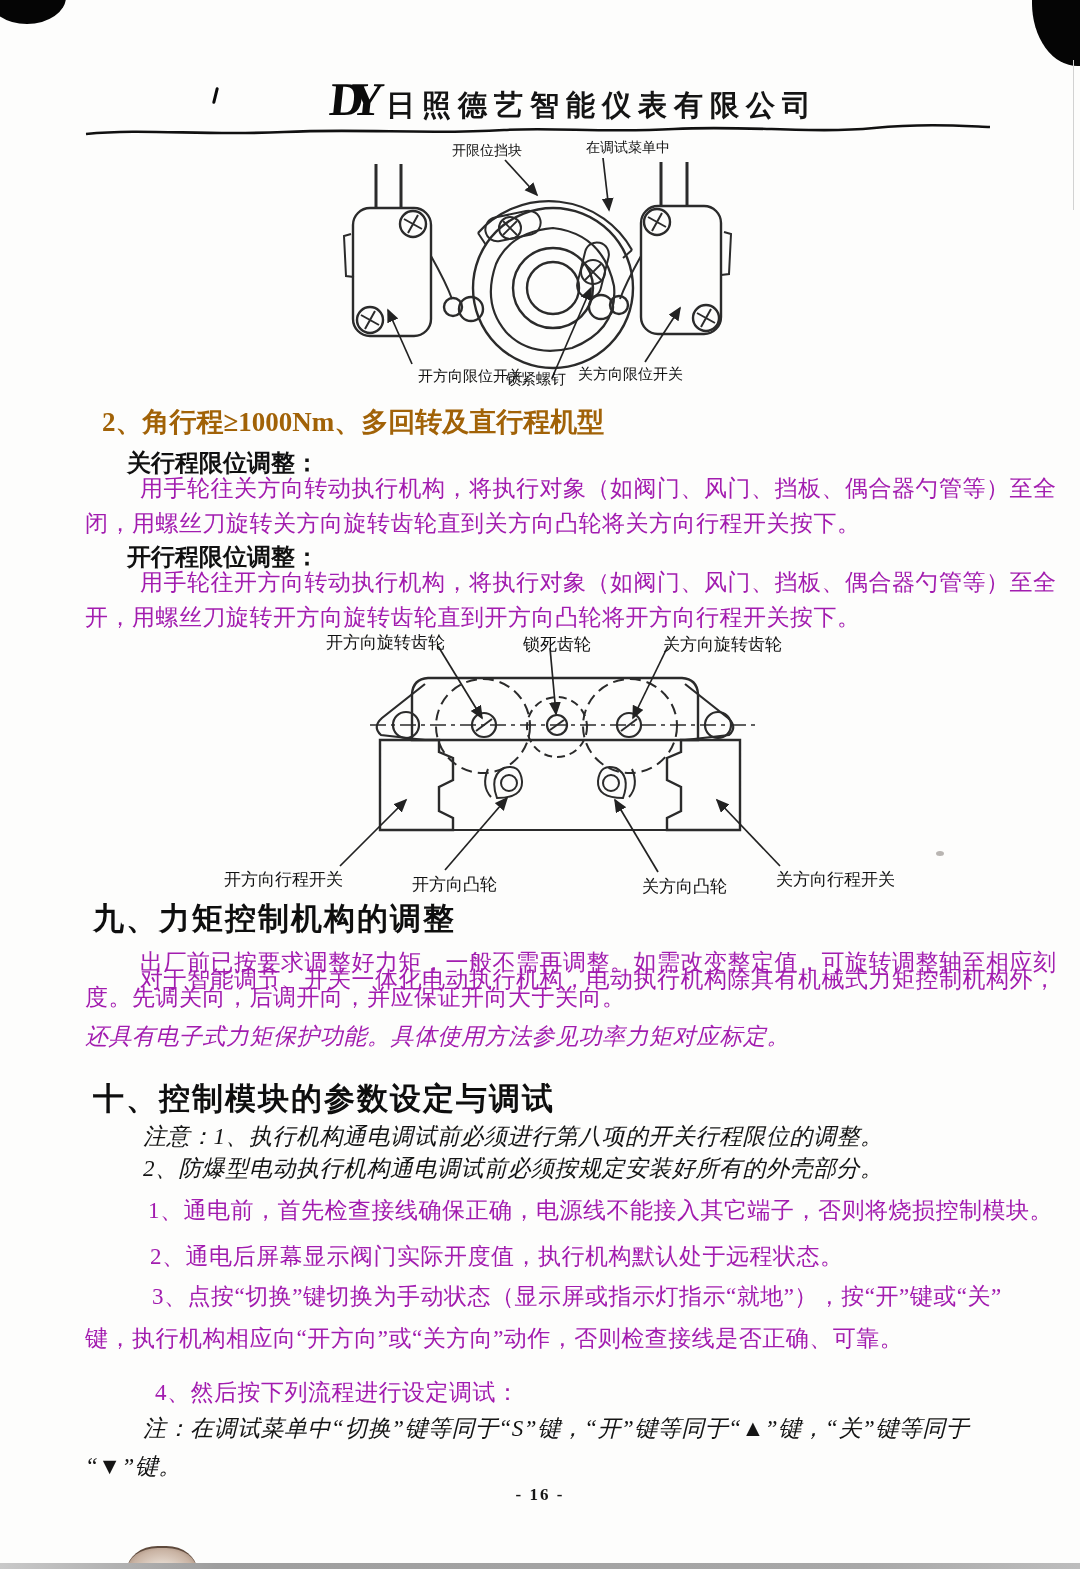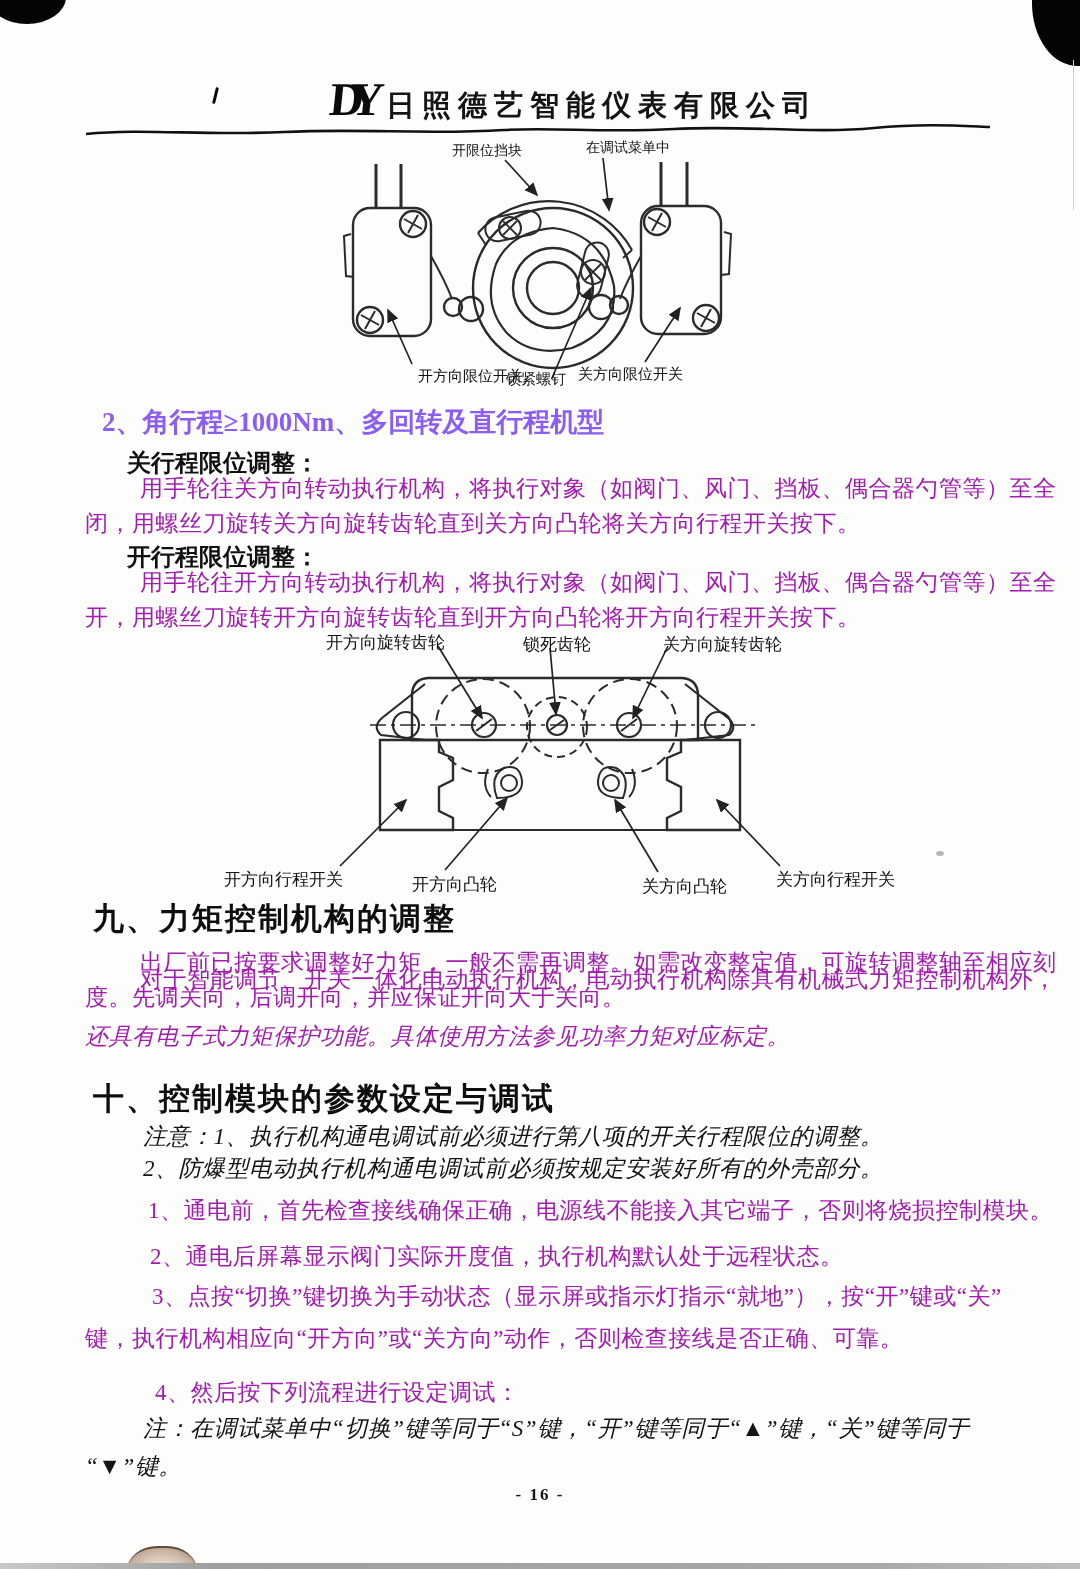--- a/index.html
+++ b/index.html
@@ -17,21 +17,21 @@
   
   .blob-tl{left:-12px;top:-30px;width:78px;height:54px;background:#050505;border-radius:50%;}
   .wedge-tr{right:0;top:0;width:48px;height:66px;background:#050505;border-bottom-left-radius:95%;}
   .edge-line{right:6px;top:60px;width:1px;height:150px;background:#d2d2d2;}
   .smudge{left:936px;top:851px;width:8px;height:5px;background:#b9b5b2;border-radius:50%;}
   .bottom-strip{left:0;bottom:0;width:100%;height:6px;background:linear-gradient(90deg,#c9c9c9,#9e9e9e 20%,#a8a8a8 80%,#bdbdbd);}
   .fingertip{left:127px;top:1546px;width:70px;height:26px;border-radius:50% 50% 4px 4px / 100% 100% 4px 4px;
     background:radial-gradient(ellipse at 50% 100%, #e3d6cb 30%, #c9b3a3 65%, #8a6b58 100%);
     border-top:2px solid #5f4a3c;}
   
-  .h-num{font-size:27px;font-weight:bold;font-family:"Liberation Serif",serif;color:#8b5cf6;}
+  .h-num{font-size:27px;font-weight:bold;font-family:"Liberation Serif",serif;color:#a16207;}
   .h-big{font-size:31px;font-weight:bold;font-family:"Liberation Serif",serif;color:#0e0e0e;letter-spacing:2px;}
   .sub-t{font-size:24px;font-weight:bold;color:#101010;}
   .body-t{font-size:23px;color:#a21caf;letter-spacing:0.5px;}
   .note-t{font-size:23px;font-style:italic;color:#141414;letter-spacing:0.5px;}
   .pageno{font-size:17px;font-weight:bold;letter-spacing:2px;text-align:center;width:100%;}
   
   .dlabel{font-size:15px;color:#111;white-space:nowrap;}
   .dlabel2{font-size:17px;color:#111;white-space:nowrap;}
   .dlabel-sm{font-size:14px;color:#111;white-space:nowrap;}
   svg{display:block;}

